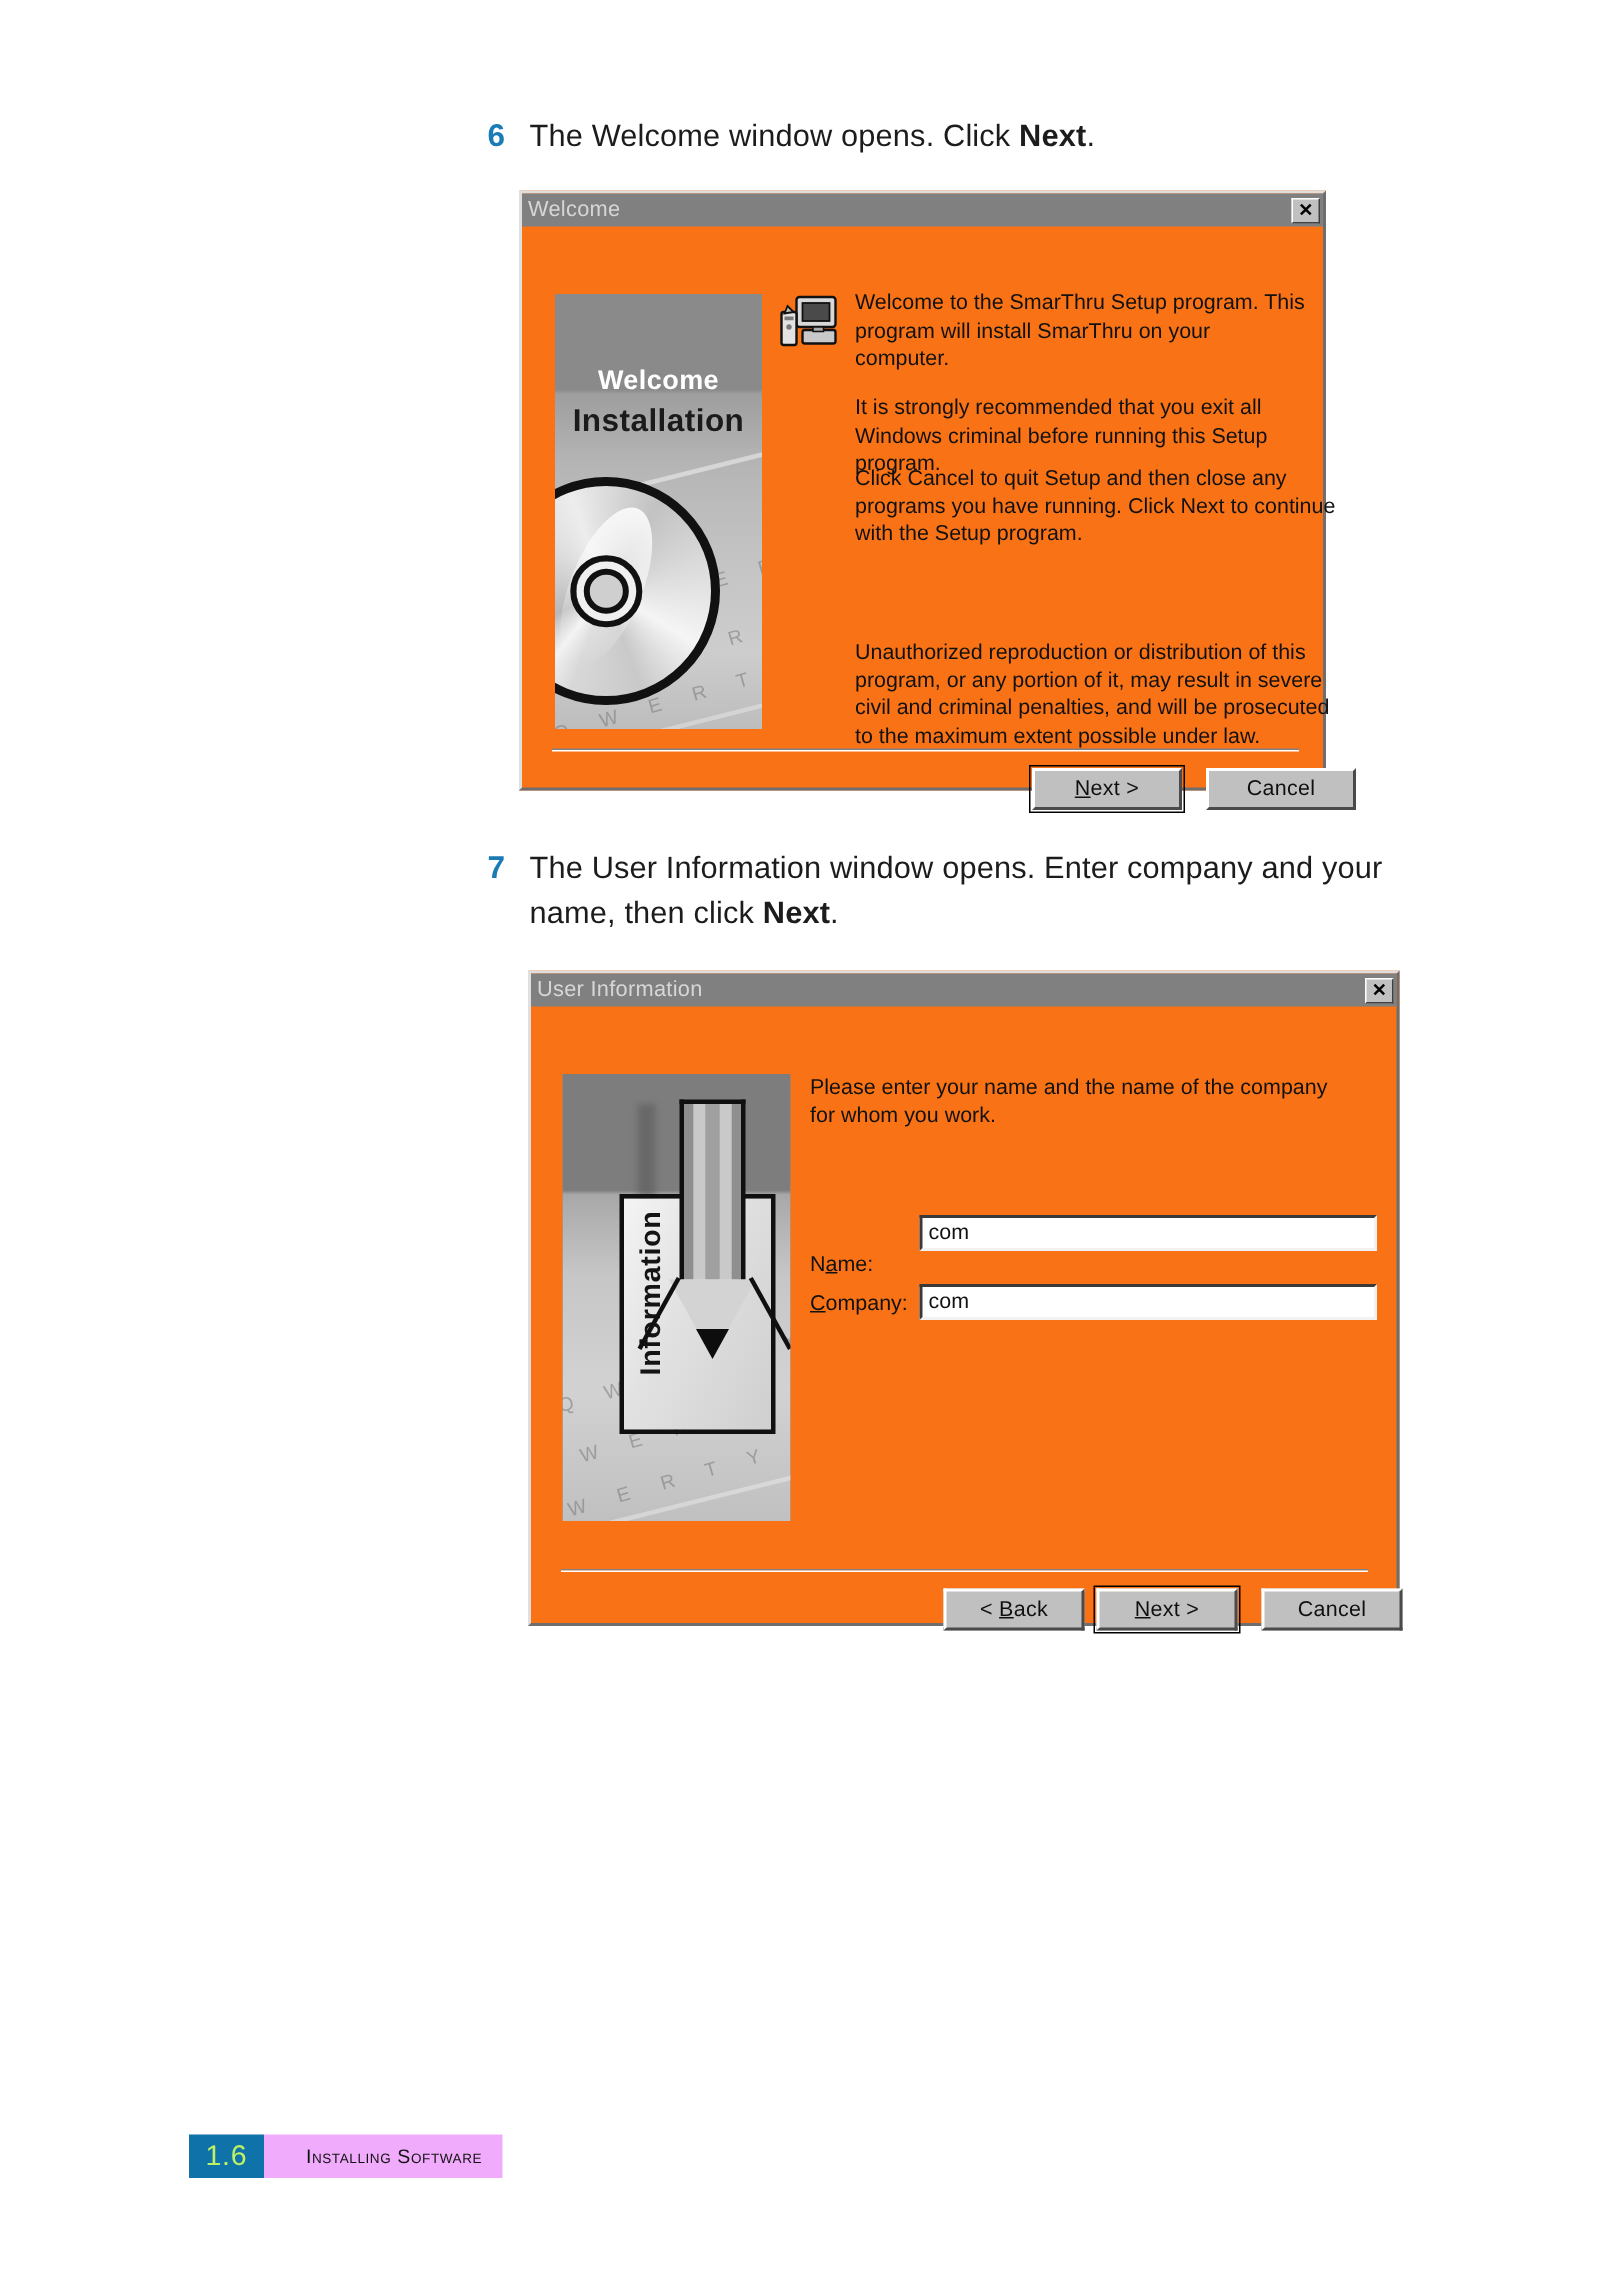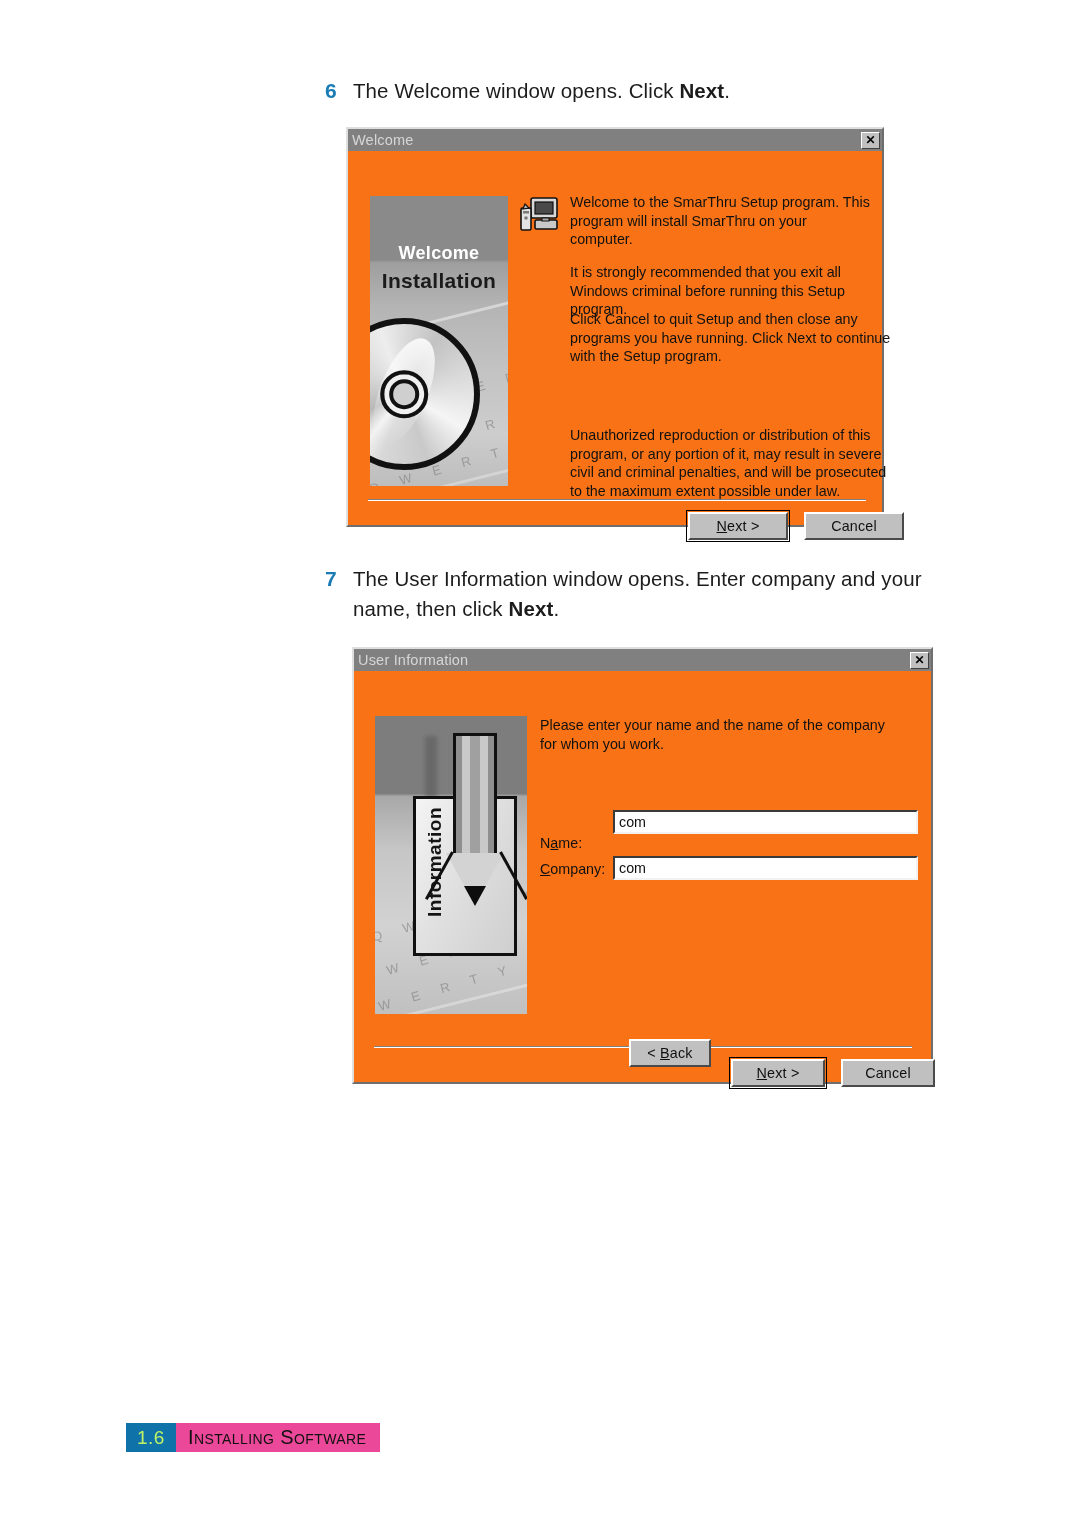--- a/index.html
+++ b/index.html
@@ -291,26 +291,26 @@
     background: #0f72a8;
     color: #bef264;
     font-size: 19px;
     display: flex;
     align-items: center;
     justify-content: center;
     padding: 0 11px;
     letter-spacing: .5px;
   }
   .footer-label {
-    background: #ec4899;
+    background: #f0abfc;
     color: #111;
-    font-size: 20px;
-    display: flex;
-    align-items: center;
-    padding: 0 14px 0 12px;
+    font-size: 13px;
+    display: flex;
+    align-items: center;
+    padding: 0 14px 0 28px;
     font-variant: small-caps;
     letter-spacing: .4px;
   }
 </style>
 </head>
 <body>
 
 <div class="step" style="left:325px; top:76px; width:620px;">
   <div class="step-num">6</div>
   <div class="step-text"><span>The Welcome window opens. Click </span><b>Next</b><span>.</span></div>
@@ -414,21 +414,21 @@
     <div class="txtfield" style="left:259px; top:139px; width:305px; height:24px;">
       <span>com</span>
     </div>
 
     <div class="frm-label" style="left:186px; top:190px;"><span></span><u>C</u><span>ompany:</span></div>
     <div class="txtfield" style="left:259px; top:185px; width:305px; height:24px;">
       <span>com</span>
     </div>
 
     <div class="sep" style="left:20px; top:375px; width:538px;"></div>
-    <div class="btn" style="left:275px; top:368px; width:82px; height:28px;">
+    <div class="btn" style="left:275px; top:388px; width:94px; height:28px;">
       <span><span>&lt; </span><u>B</u><span>ack</span></span>
     </div>
     <div class="btn default" style="left:377px; top:388px; width:94px; height:28px;">
       <span><span></span><u>N</u><span>ext &gt;</span></span>
     </div>
     <div class="btn" style="left:487px; top:388px; width:94px; height:28px;">
       <span>Cancel</span>
     </div>
 
   </div>

